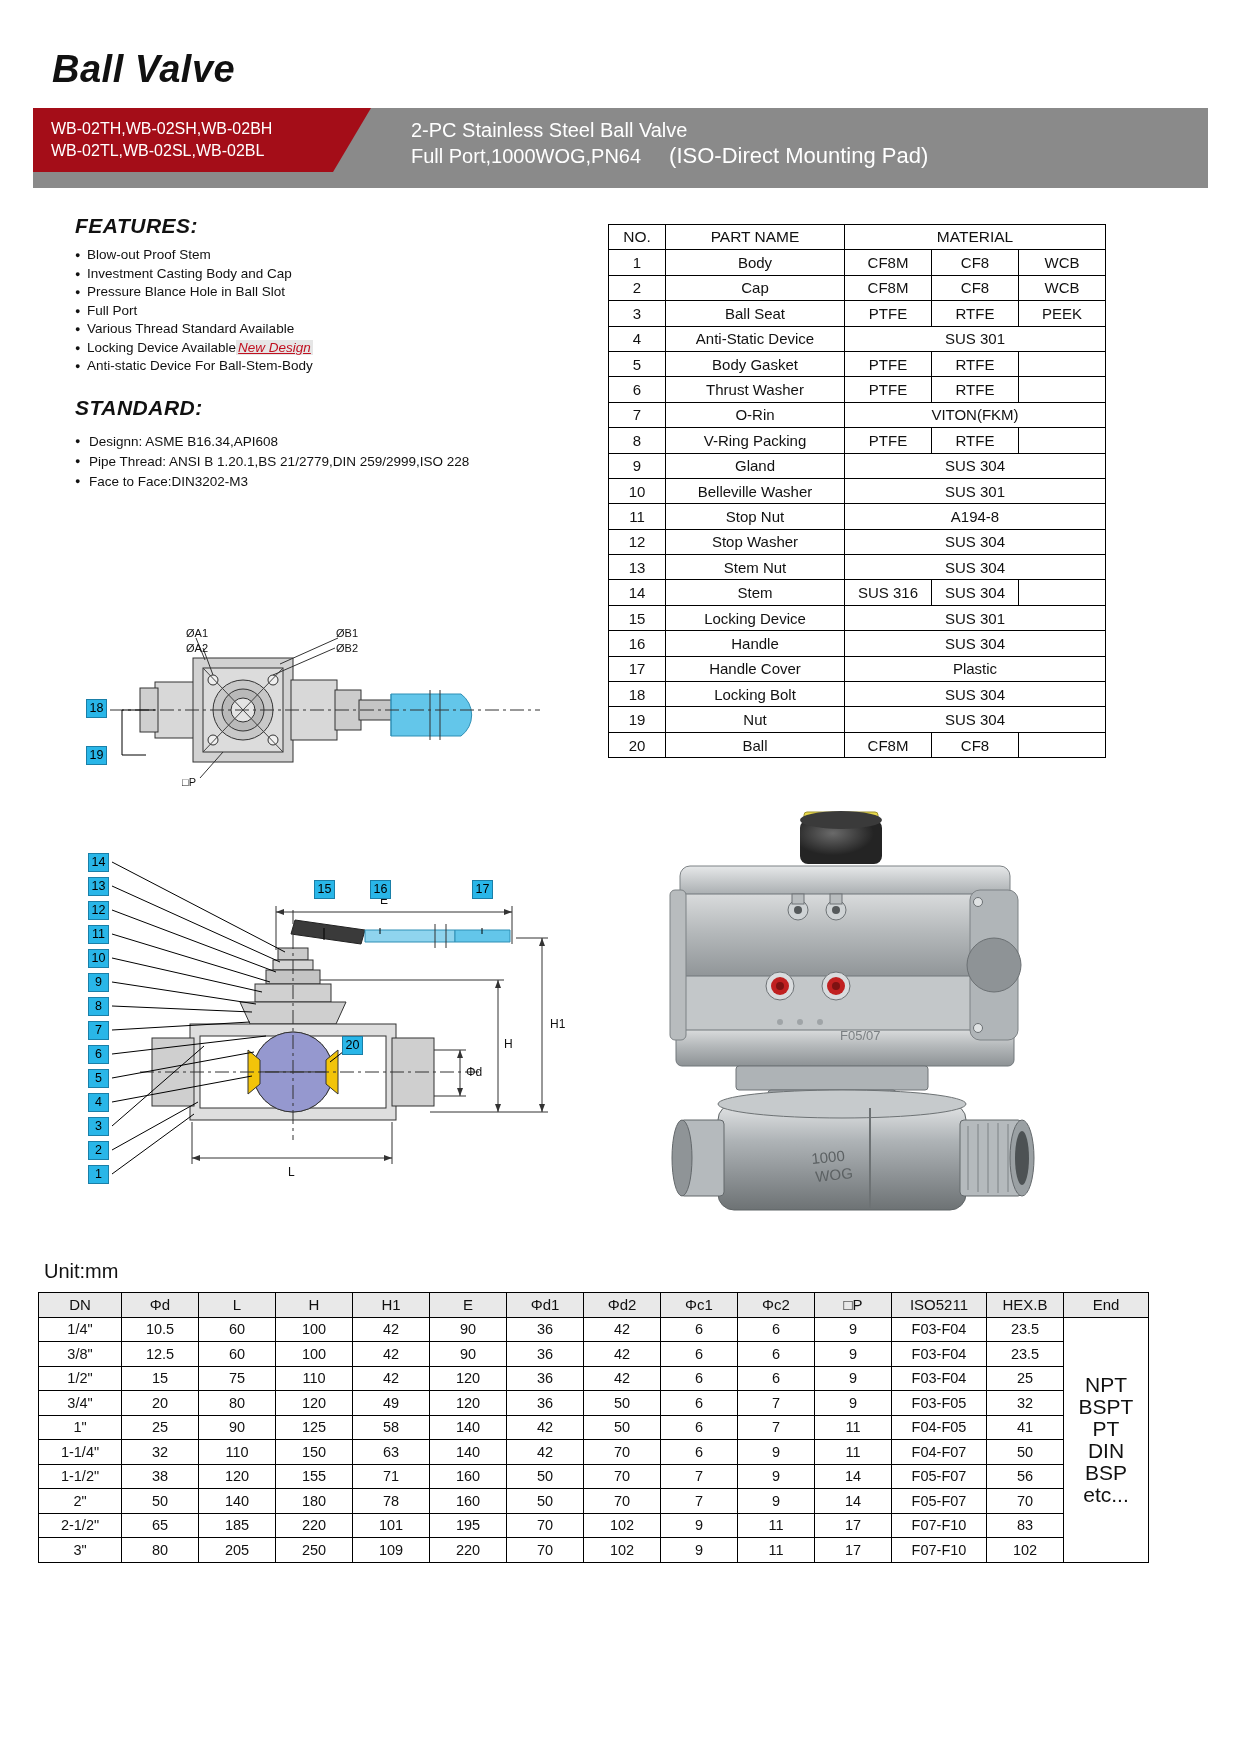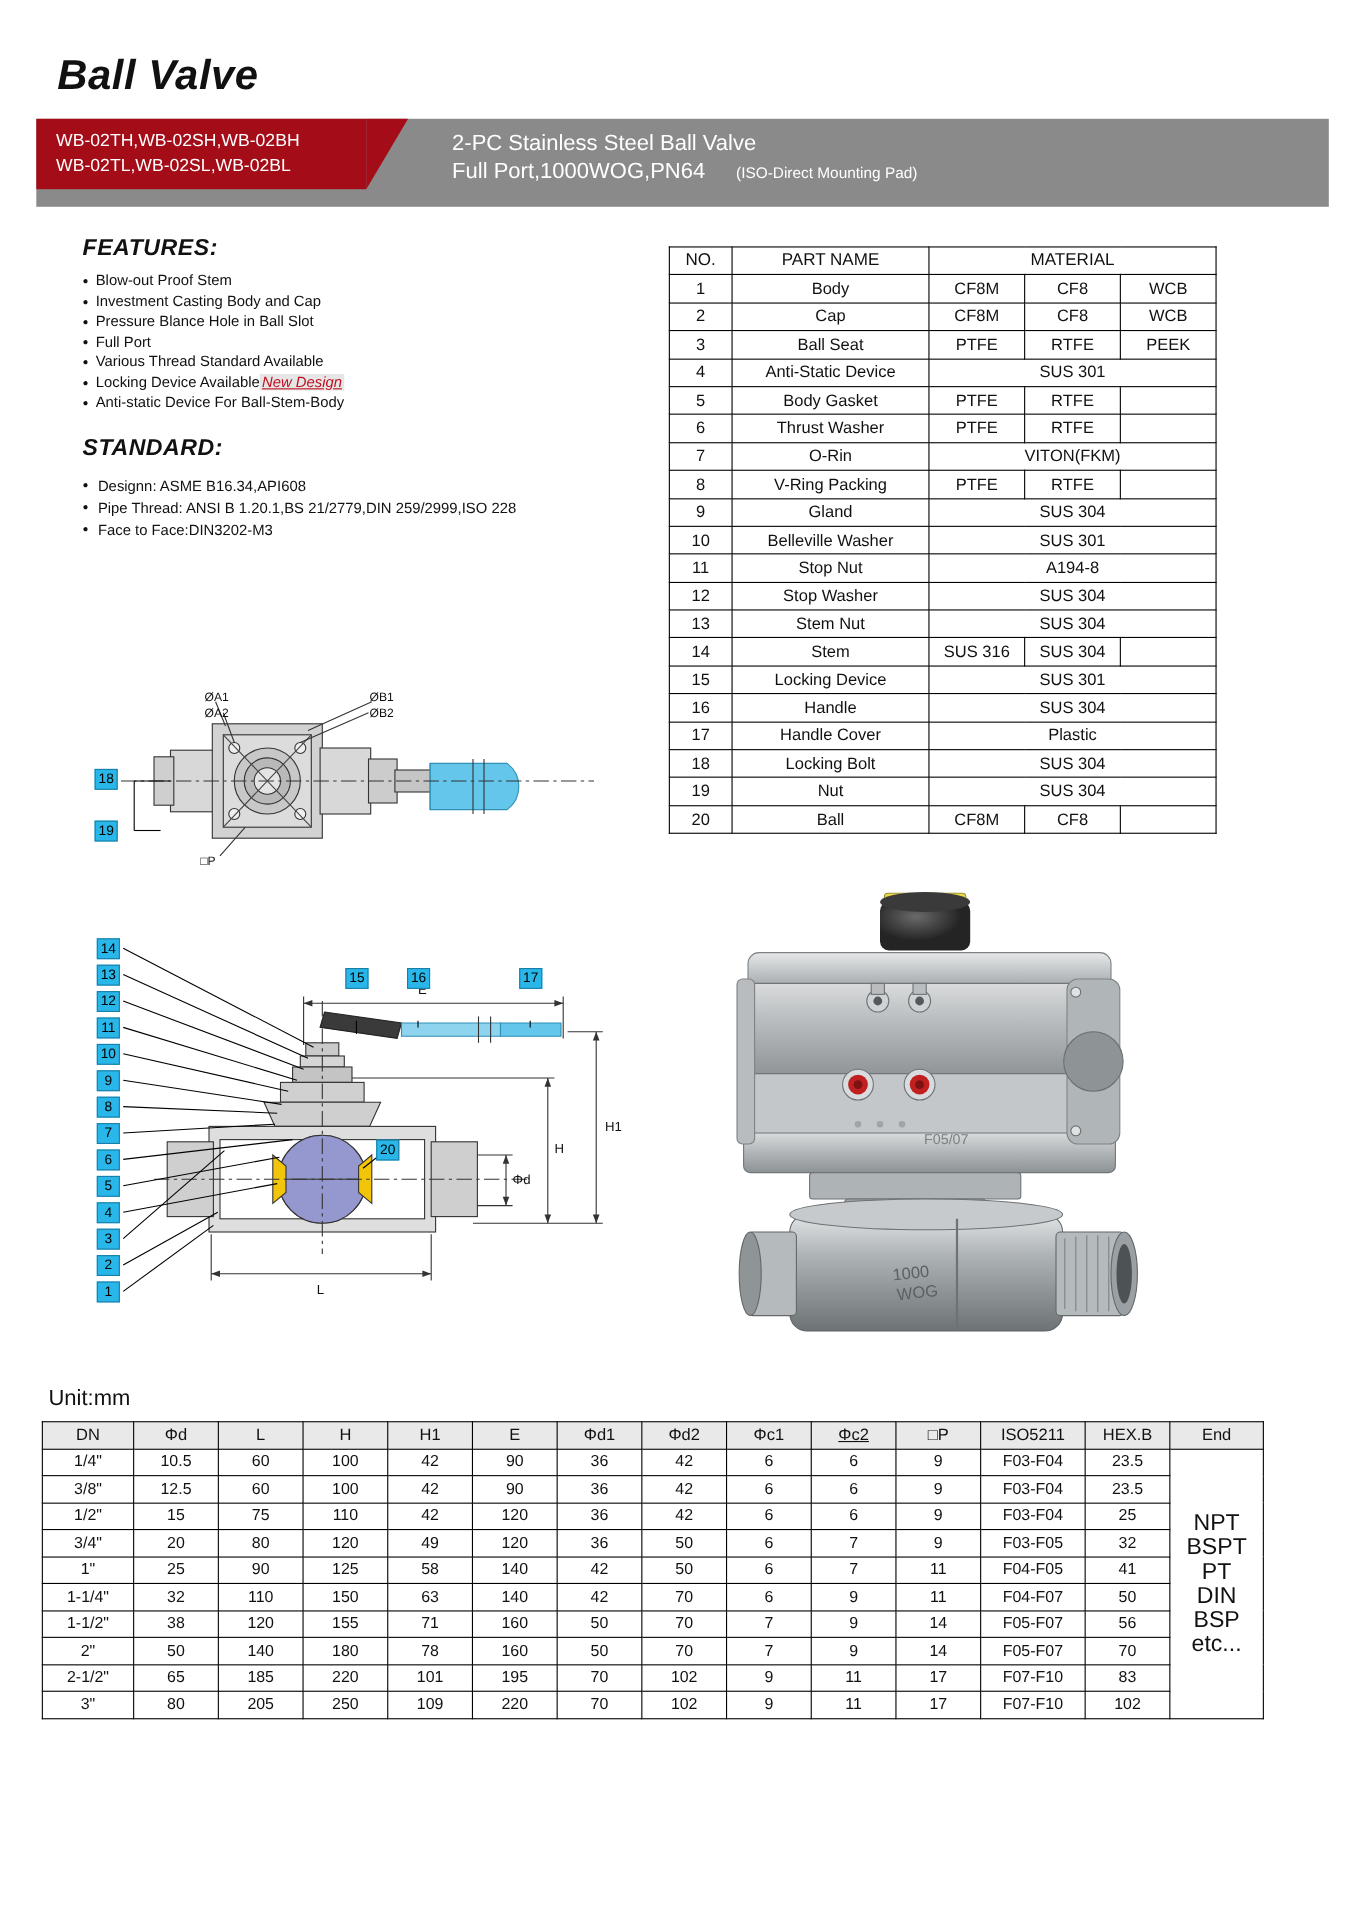--- a/index.html
+++ b/index.html
@@ -71,21 +71,21 @@
   .header-desc {
     position: absolute;
     left: 378px;
     top: 9px;
     color: #ffffff;
     font-size: 20px;
     line-height: 26px;
     z-index: 3;
   }
   .header-desc .iso {
-    font-size: 14px;
+    font-size: 22px;
     margin-left: 28px;
   }
 
   
   .sec-title {
     font-size: 21px;
     font-style: italic;
     font-weight: bold;
     letter-spacing: 0.5px;
   }
@@ -647,21 +647,21 @@
       <tr id="dim-header-row">
           <td style="width: 78px;">DN</td>
           <td style="width: 72px;">Φd</td>
           <td style="width: 72px;">L</td>
           <td style="width: 72px;">H</td>
           <td style="width: 72px;">H1</td>
           <td style="width: 72px;">E</td>
           <td style="width: 72px;">Φd1</td>
           <td style="width: 72px;">Φd2</td>
           <td style="width: 72px;">Φc1</td>
-          <td style="width: 72px; text-decoration: underline;">Φc2</td>
+          <td style="width: 72px;">Φc2</td>
           <td style="width: 72px;">□P</td>
           <td style="width: 90px;">ISO5211</td>
           <td style="width: 72px;">HEX.B</td>
           <td style="width: 80px; margin-top: 16px;">End</td>
         </tr>
     </thead>
     <tbody id="dim-body">
         <tr>
           <td>1/4"</td>
           <td>10.5</td>

